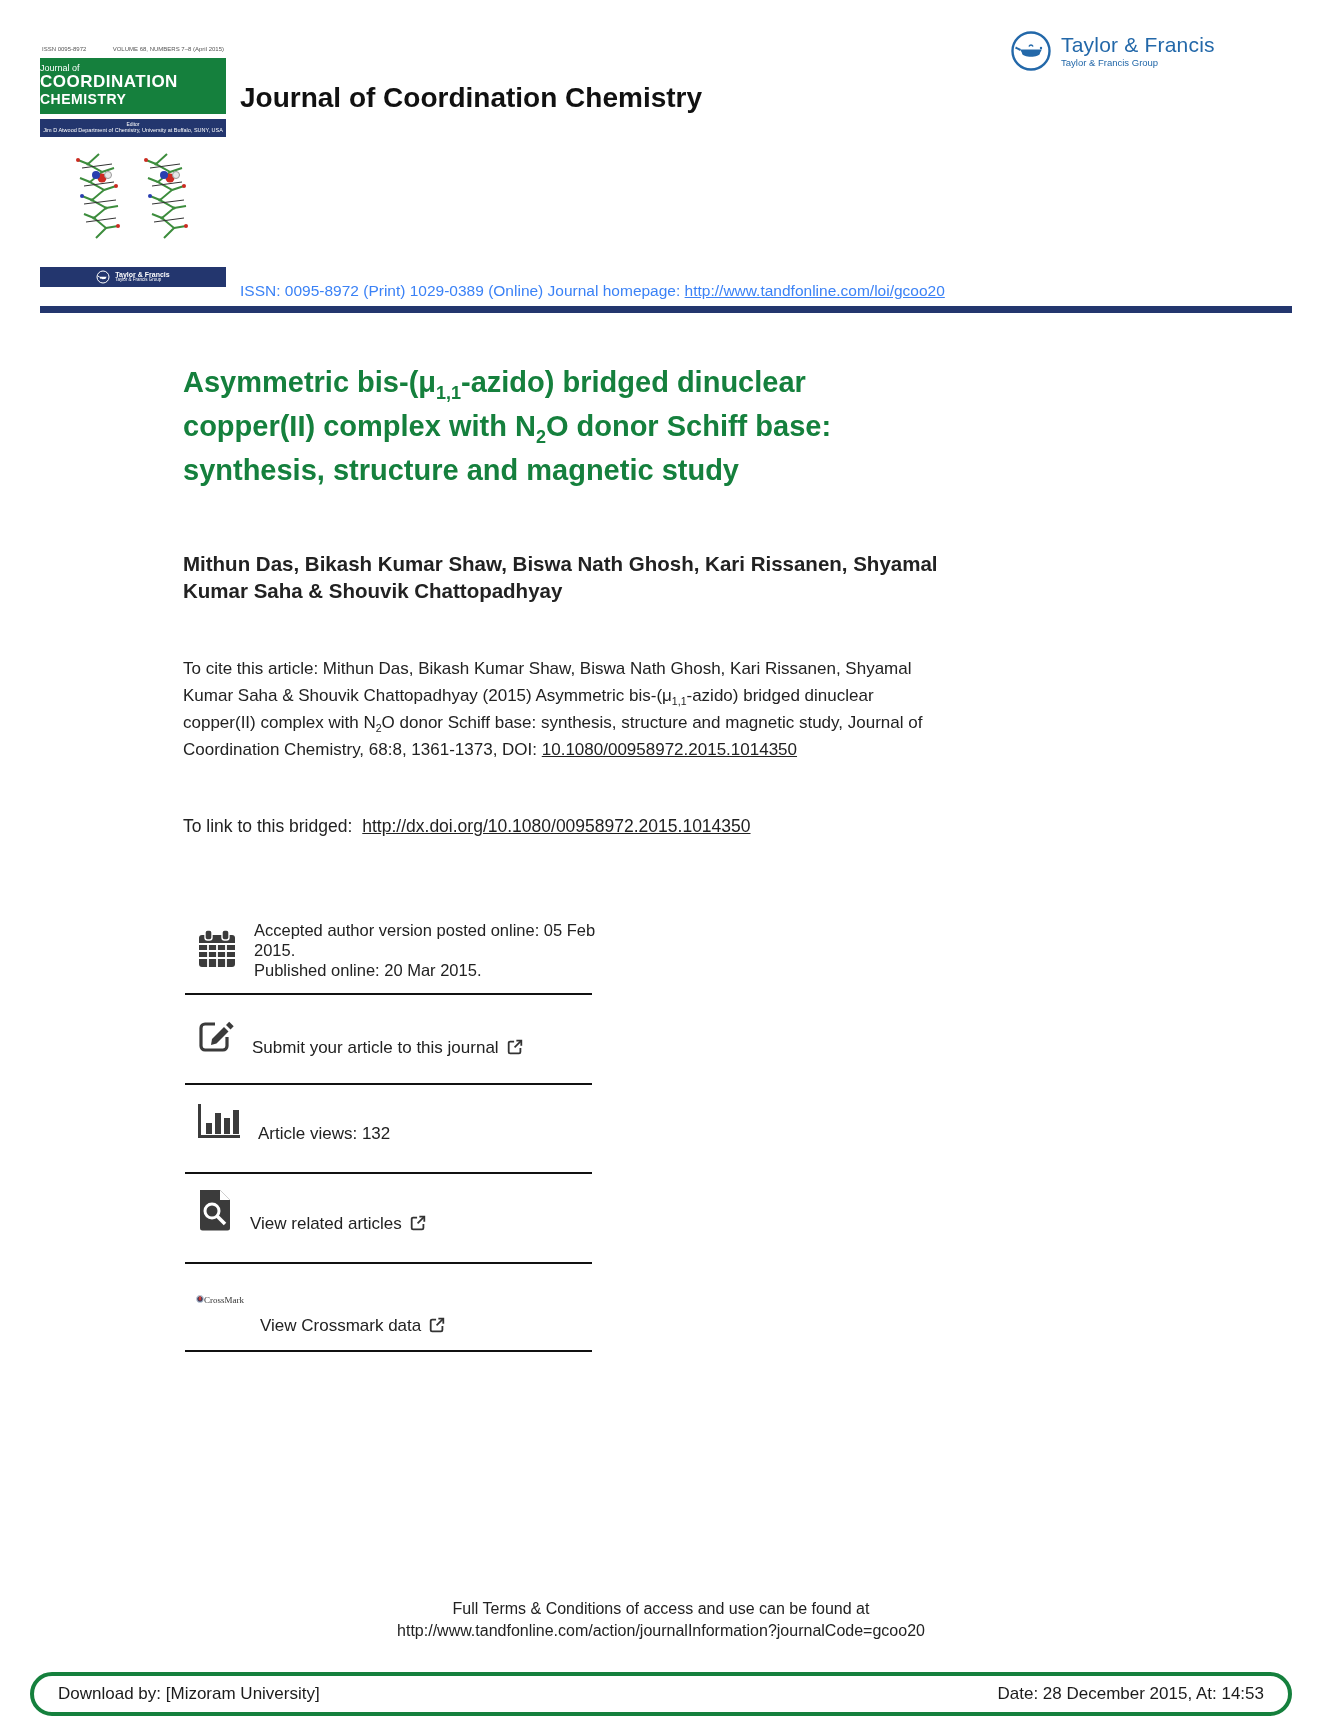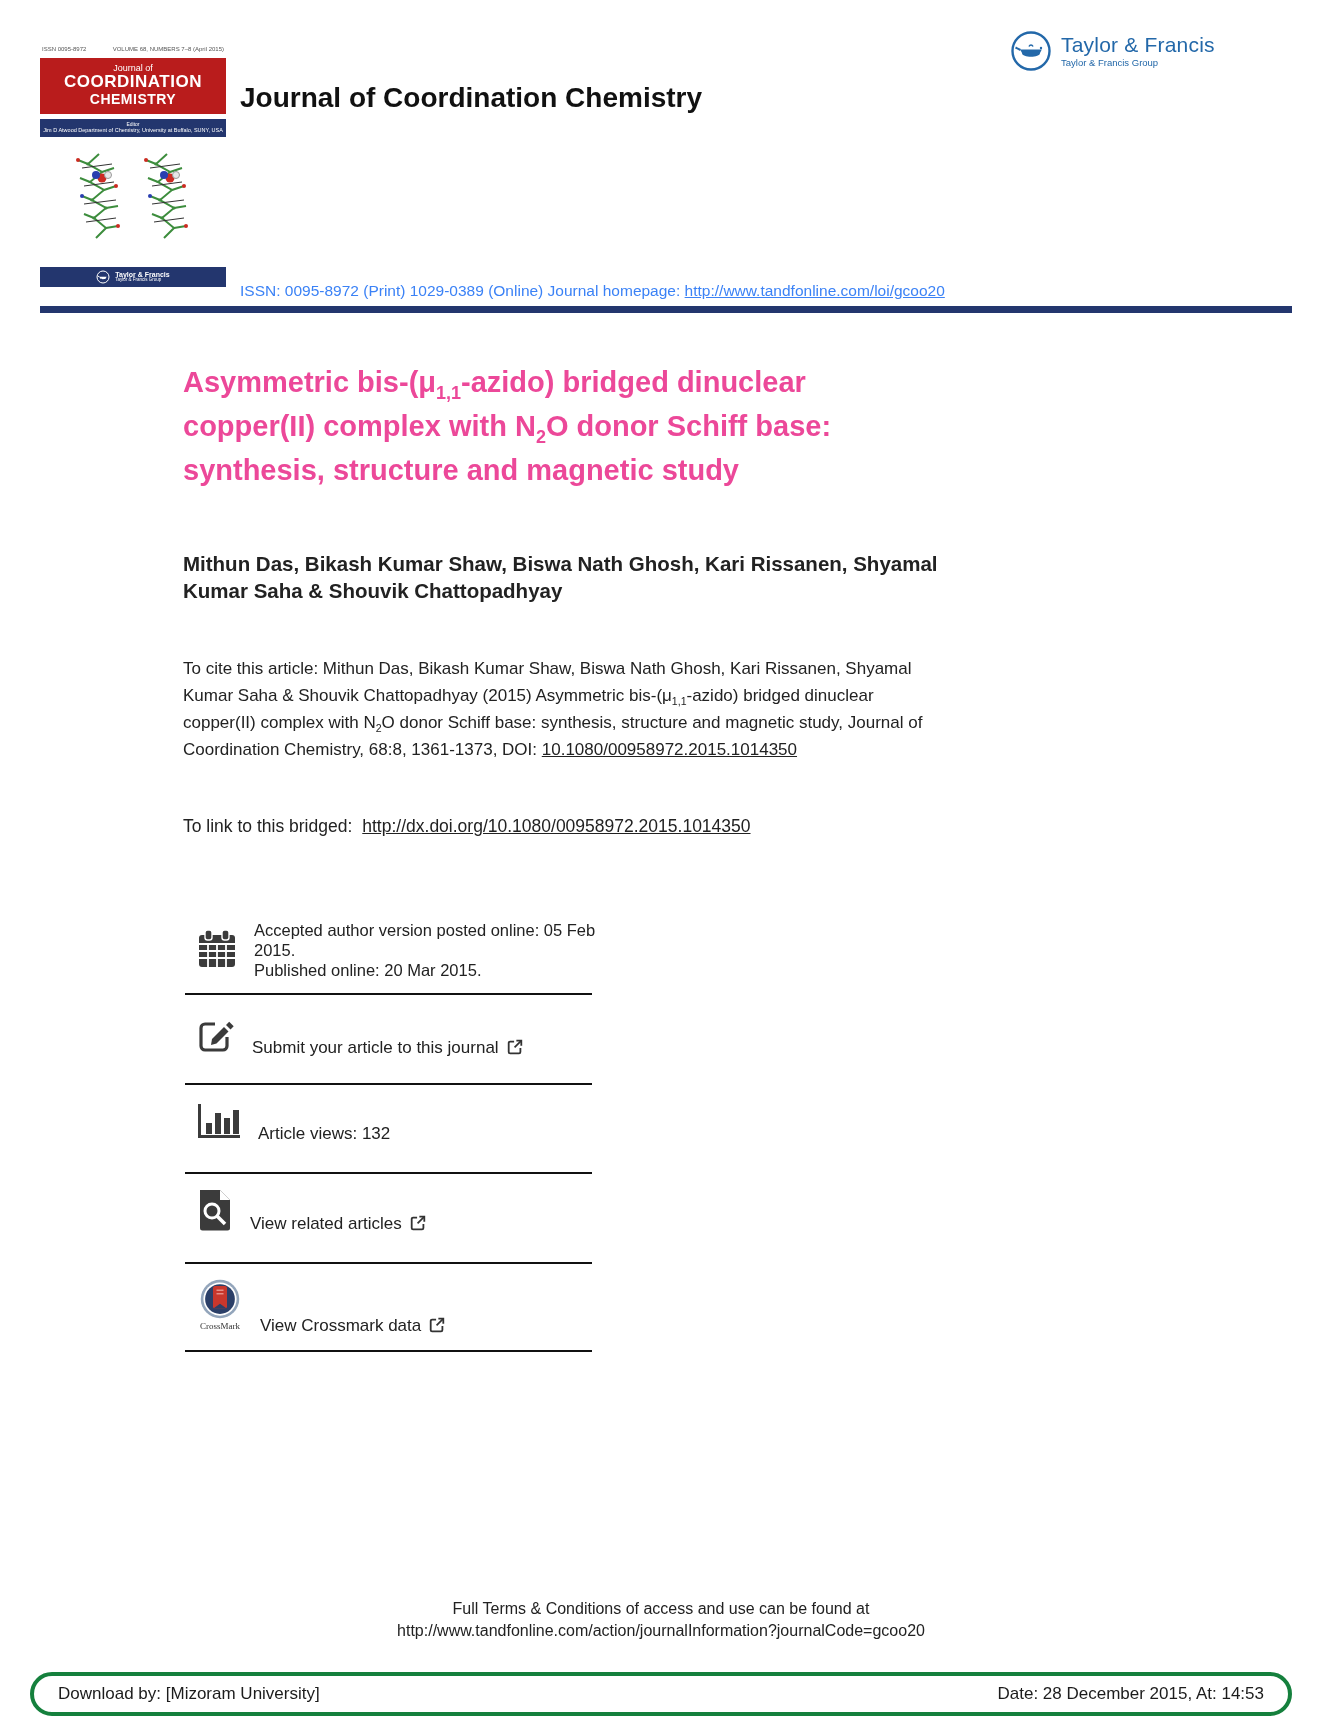--- a/index.html
+++ b/index.html
@@ -4,21 +4,21 @@
 <style>
   * { margin:0; padding:0; box-sizing:border-box; }
   html,body { background:#fff; }
   .page {
     position:relative; width:1322px; height:1736px; background:#fff;
     font-family:"Liberation Sans", sans-serif; color:#1c1c1c; overflow:hidden;
   }
   
   .cover { position:absolute; left:40px; top:44px; width:186px; height:245px; }
   .cover-issn-row { display:flex; justify-content:space-between; font-size:6px; color:#555; height:12px; padding:2px 2px 0 2px; }
-  .cover-band1 { height:56px; background:#b91c1c; color:#fff; text-align:center; padding-top:5px; margin-top:2px; }
+  .cover-band1 { height:56px; background:#15803d; color:#fff; padding-top:5px; margin-top:2px; }
   .cover-journal-of { font-size:9px; }
   .cover-t1 { font-size:17px; font-weight:bold; letter-spacing:.5px; line-height:18px; }
   .cover-t2 { font-size:14px; font-weight:bold; letter-spacing:.5px; line-height:16px; }
   .cover-band2 { height:18px; background:#23366e; color:#fff; text-align:center; margin-top:5px; padding-top:2px; }
   .cover-editor-label { font-size:5px; }
   .cover-editor-line { font-size:5.5px; }
   .cover-mols { height:118px; display:flex; justify-content:center; align-items:center; gap:14px; }
   .cover-strip { height:20px; background:#23366e; margin-top:12px; display:flex; align-items:center; justify-content:center; gap:5px; color:#fff; }
   .cover-strip-texts { line-height:1; }
   .cover-imprint { font-size:7px; font-weight:bold; }
@@ -26,34 +26,34 @@
   
   .journal-heading { position:absolute; left:240px; top:82px; font-size:28px; font-weight:700; color:#111; }
   .tf-logo { position:absolute; left:1010px; top:30px; display:flex; align-items:center; gap:9px; }
   .tf-logo-texts { line-height:1; }
   .tf-logo-name { font-size:21px; color:#2368a9; letter-spacing:.2px; }
   .tf-logo-group { font-size:9.5px; color:#2368a9; margin-top:3px; }
   .issn-line { position:absolute; left:240px; top:282px; font-size:15.5px; color:#3b82f6; }
   .u { text-decoration:underline; }
   .navy-rule { position:absolute; left:40px; top:306px; width:1252px; height:7px; background:#23366e; }
   
-  .art-title { position:absolute; left:183px; top:360px; width:755px; font-size:29px; font-weight:600; color:#ec4899; line-height:44px; }
+  .art-title { position:absolute; left:183px; top:360px; width:755px; font-size:29px; font-weight:600; color:#15803d; line-height:44px; }
   .art-authors { position:absolute; left:183px; top:550px; width:800px; font-size:20.5px; font-weight:600; color:#222; line-height:27px; }
   .art-cite { position:absolute; left:183px; top:655px; width:760px; font-size:17px; line-height:27px; color:#222; }
   .art-link { position:absolute; left:183px; top:816px; font-size:17.5px; color:#222; }
   .art-link .u { margin-left:10px; }
   sub { font-size:62%; line-height:0; }
   strong { font-weight:400; }
   
   .action-row { position:absolute; left:196px; display:flex; align-items:center; gap:16px; }
   .action-text { font-size:16.5px; line-height:20px; color:#222; padding-top:2px; }
   .action-label { font-size:17px; color:#222;margin-top:28px; }
   .ext-icon { margin-left:7px; vertical-align:-3px; }
   .sep { position:absolute; left:185px; width:407px; height:2px; background:#111; }
-  .crossmark-wrap { display:flex; flex-direction:column; align-items:center; width:48px; }
+  .crossmark-wrap { display:flex; flex-direction:row; align-items:center; width:48px; }
   .crossmark-caption { font-family:"Liberation Serif", serif; font-size:9px; color:#333; margin-top:1px; }
   
   .terms { position:absolute; left:0; right:0; top:1598px; text-align:center; font-size:16px; line-height:22px; color:#222; }
   .dl-bar { position:absolute; left:30px; top:1672px; width:1262px; height:44px; border:4px solid #15803d;
             border-radius:22px; display:flex; align-items:center; justify-content:space-between; padding:0 24px; font-size:17px; }
 </style>
 </head>
 <body>
 
 <div class="page">

